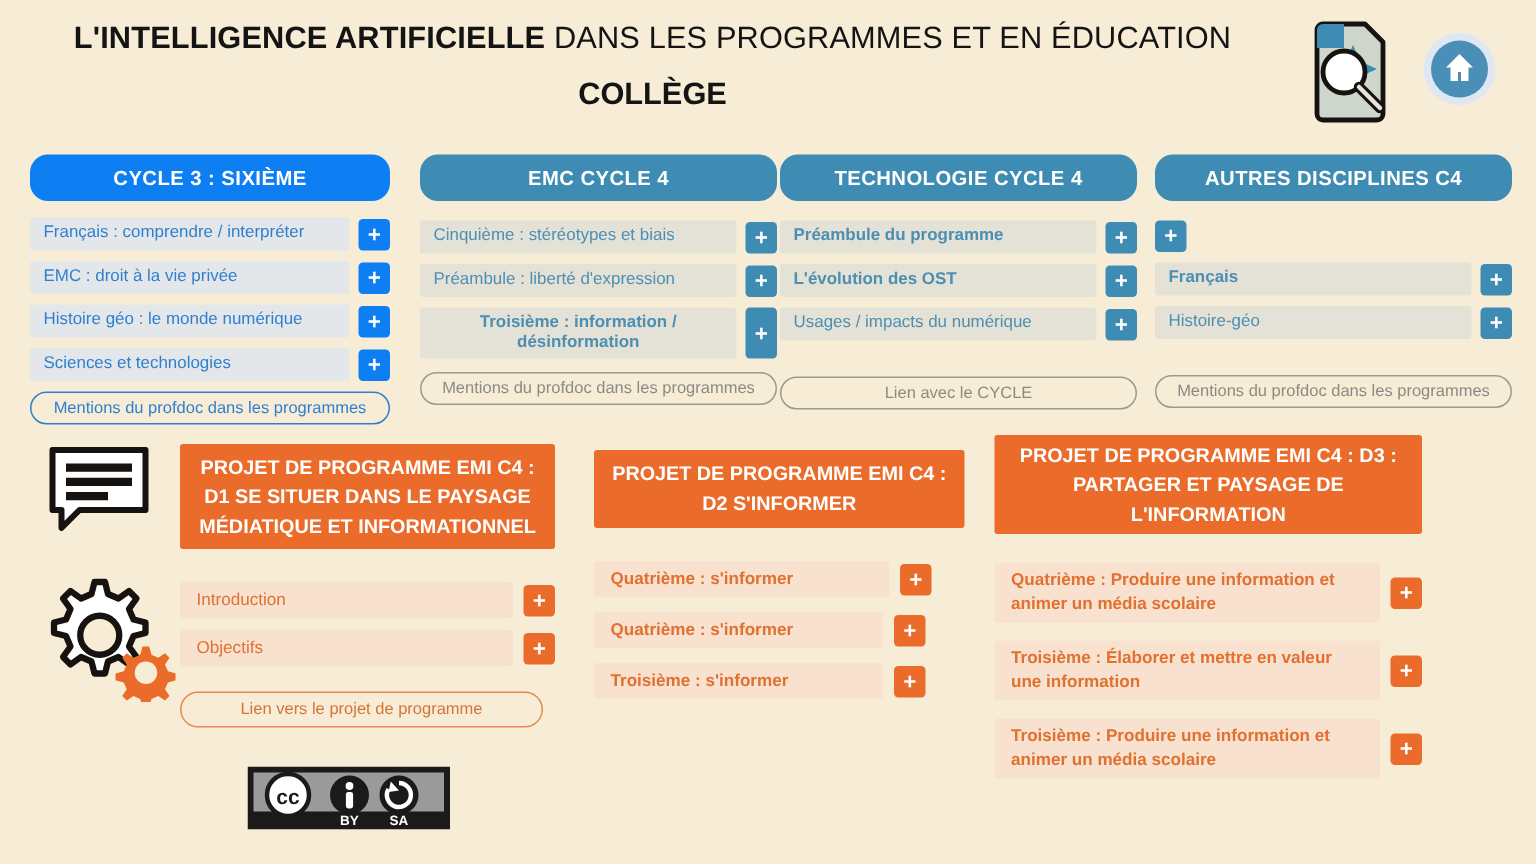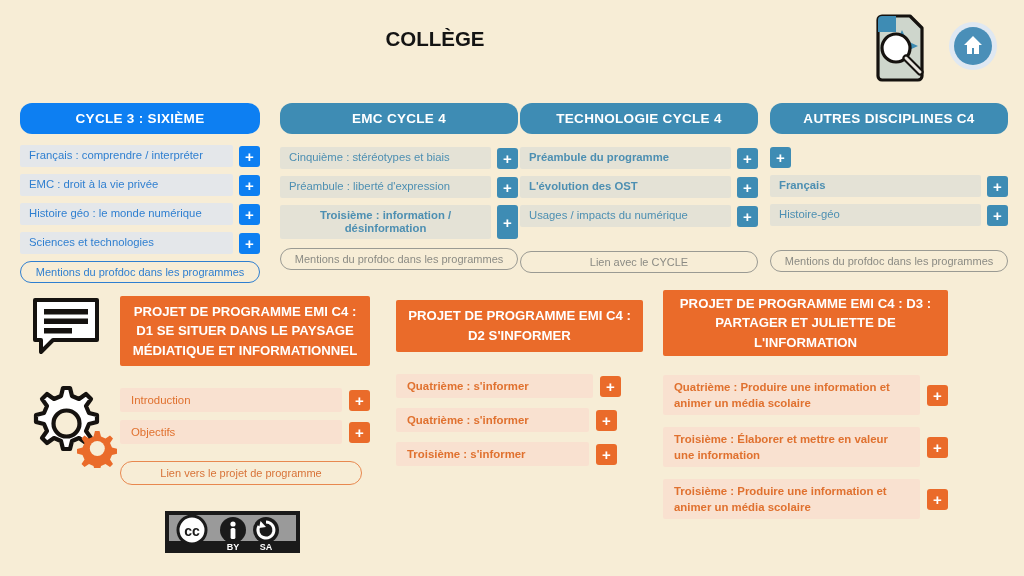--- a/index.html
+++ b/index.html
@@ -97,20 +97,21 @@
     font-size: 14.2px; color: #222; line-height: 1.48; text-align: center;
   }
 </style>
 </head>
 <body>
 
 <div id="root">
 
   <div class="header">
     <div class="title-wrap">
+      <div class="title-line1"><span class="strong">L'INTELLIGENCE ARTIFICIELLE</span><span> DANS LES PROGRAMMES ET EN ÉDUCATION</span></div>
       <div class="title-line2">COLLÈGE</div>
     </div>
 
     <div class="doc-icon">
       <svg viewBox="0 0 76 76" width="76" height="76">
         <path d="M20 8 h28 l12 12 v48 a4 4 0 0 1 -4 4 h-36 a4 4 0 0 1 -4 -4 v-56 a4 4 0 0 1 4 -4 z" fill="#ced6cc" stroke="#15120f" stroke-width="3.2" stroke-linejoin="round"></path>
         <path d="M20 8 h14 v16 h-18 v-12 a4 4 0 0 1 4 -4 z" fill="#3e8cb4"></path>
         <path d="M40 22 l5 11 11 5 -11 5 -5 11 -5 -11 -11 -5 11 -5 z" fill="#3e8cb4"></path>
         <circle cx="34" cy="40" r="14" fill="#ffffff" stroke="#15120f" stroke-width="3.2"></circle>
         <path d="M44 50 L58 64" stroke="#15120f" stroke-width="7" stroke-linecap="round"></path>
@@ -251,21 +252,21 @@
         <div class="plus plus-orange">+</div>
       </div>
       <div class="orow">
         <div class="opill bold" style="height:24px; max-width:193px;">Troisième : s'informer</div>
         <div class="plus plus-orange">+</div>
       </div>
     </div>
   </div>
 
   <div style="position:absolute; left:663px; top:290px; width:285px;">
-    <div class="obanner" style="height:66px;">PROJET DE PROGRAMME EMI C4 : D3 : PARTAGER ET JULIETTE DE L'INFORMATION</div>
+    <div class="obanner" style="height:66px;">PROJET DE PROGRAMME EMI C4 : D3 : PARTAGER ET PAYSAGE DE L'INFORMATION</div>
     <div style="margin-top:19px;">
       <div class="orow" style="margin-bottom:12px;">
         <div class="opill bold" style="height:40px; line-height:1.42;">Quatrième :  Produire une information et animer un média scolaire</div>
         <div class="plus plus-orange">+</div>
       </div>
       <div class="orow" style="margin-bottom:12px;">
         <div class="opill bold" style="height:40px; line-height:1.42;">Troisième : Élaborer et mettre en valeur une information</div>
         <div class="plus plus-orange">+</div>
       </div>
       <div class="orow">

